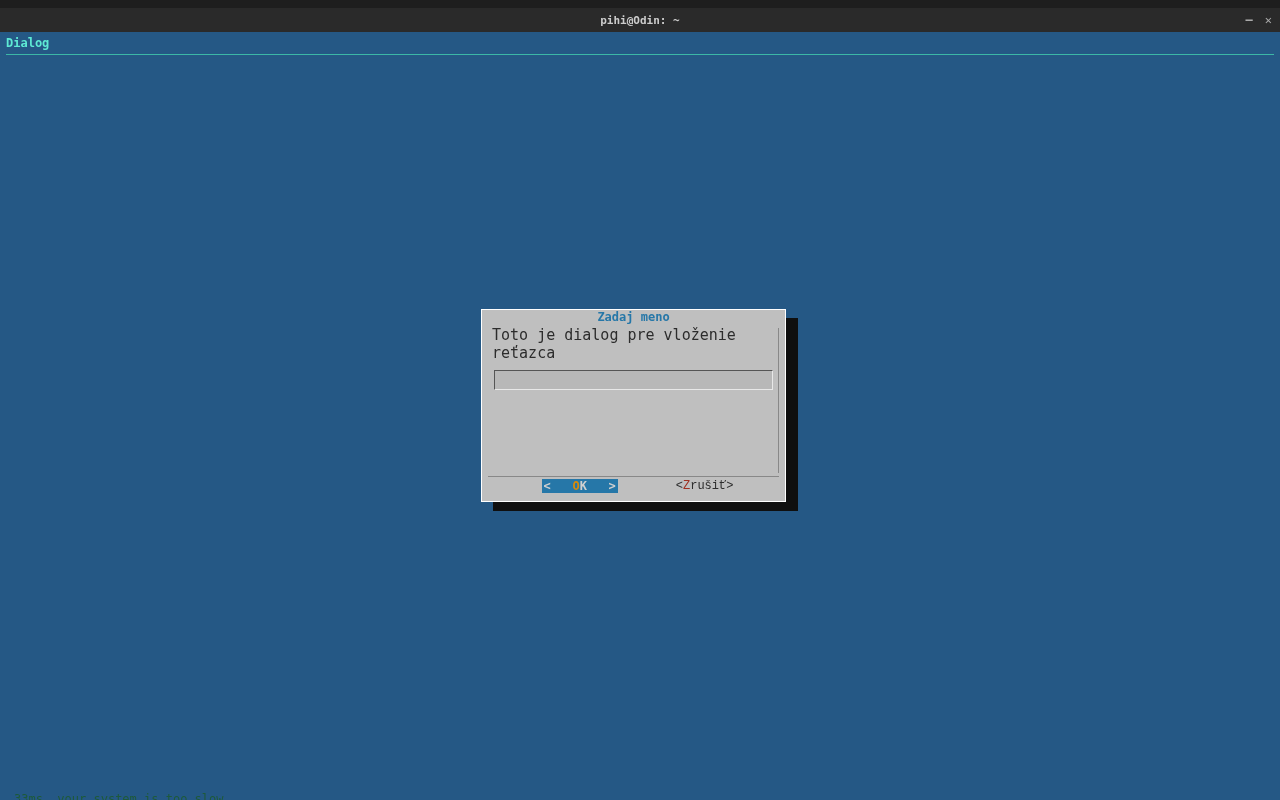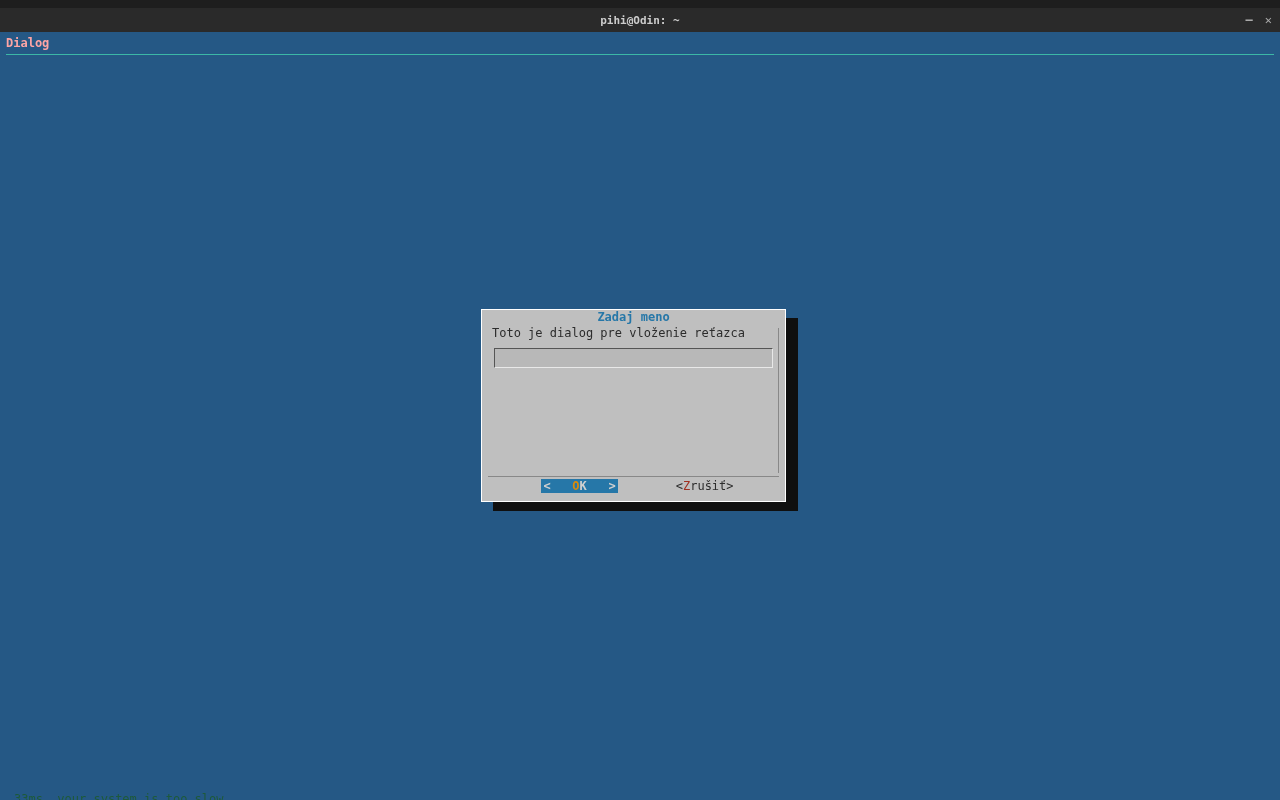--- a/index.html
+++ b/index.html
@@ -41,21 +41,21 @@
       cursor: pointer;
       line-height: 1;
     }
     .terminal {
       width: 100%;
       height: calc(100% - 24px);
       background: #255885;
       position: relative;
     }
     .terminal-header {
-      color: #fca5a5;
+      color: #5eead4;
       font-weight: bold;
       padding: 4px 6px 2px 6px;
       font-size: 12px;
     }
     .terminal-hr {
       border: none;
       border-top: 1px solid #3cb8a6;
       margin: 2px 6px 0 6px;
     }
     .dialog-shadow {
@@ -84,21 +84,21 @@
       font-size: 12px;
       color: #555;
     }
     .dialog-title-wrap .title-text {
       color: #2677a8;
       font-weight: bold;
       padding: 0 2px;
     }
     .dialog-prompt {
       color: #2c2c2c;
-      font-size: 12px;
+      font-size: 15px;
       padding: 16px 10px 0 10px;
     }
     .dialog-input-wrap {
       margin: 8px 12px 0 12px;
     }
     .dialog-input {
       width: 100%;
       height: 20px;
       background: #b8b8b8;
       border-top: 1px solid #555;
@@ -129,20 +129,21 @@
       cursor: pointer;
       white-space: pre;
     }
     .btn-ok .hotkey {
       color: #d88a0a;
     }
     .btn-cancel {
       color: #2c2c2c;
       cursor: pointer;
       white-space: pre;
+      font-family: Liberation Mono, monospace;
     }
     .btn-cancel .hotkey {
       color: #a03020;
     }
     .status-line {
       position: absolute;
       bottom: 0;
       left: 14px;
       color: #1e5a3a;
       font-size: 12px;

